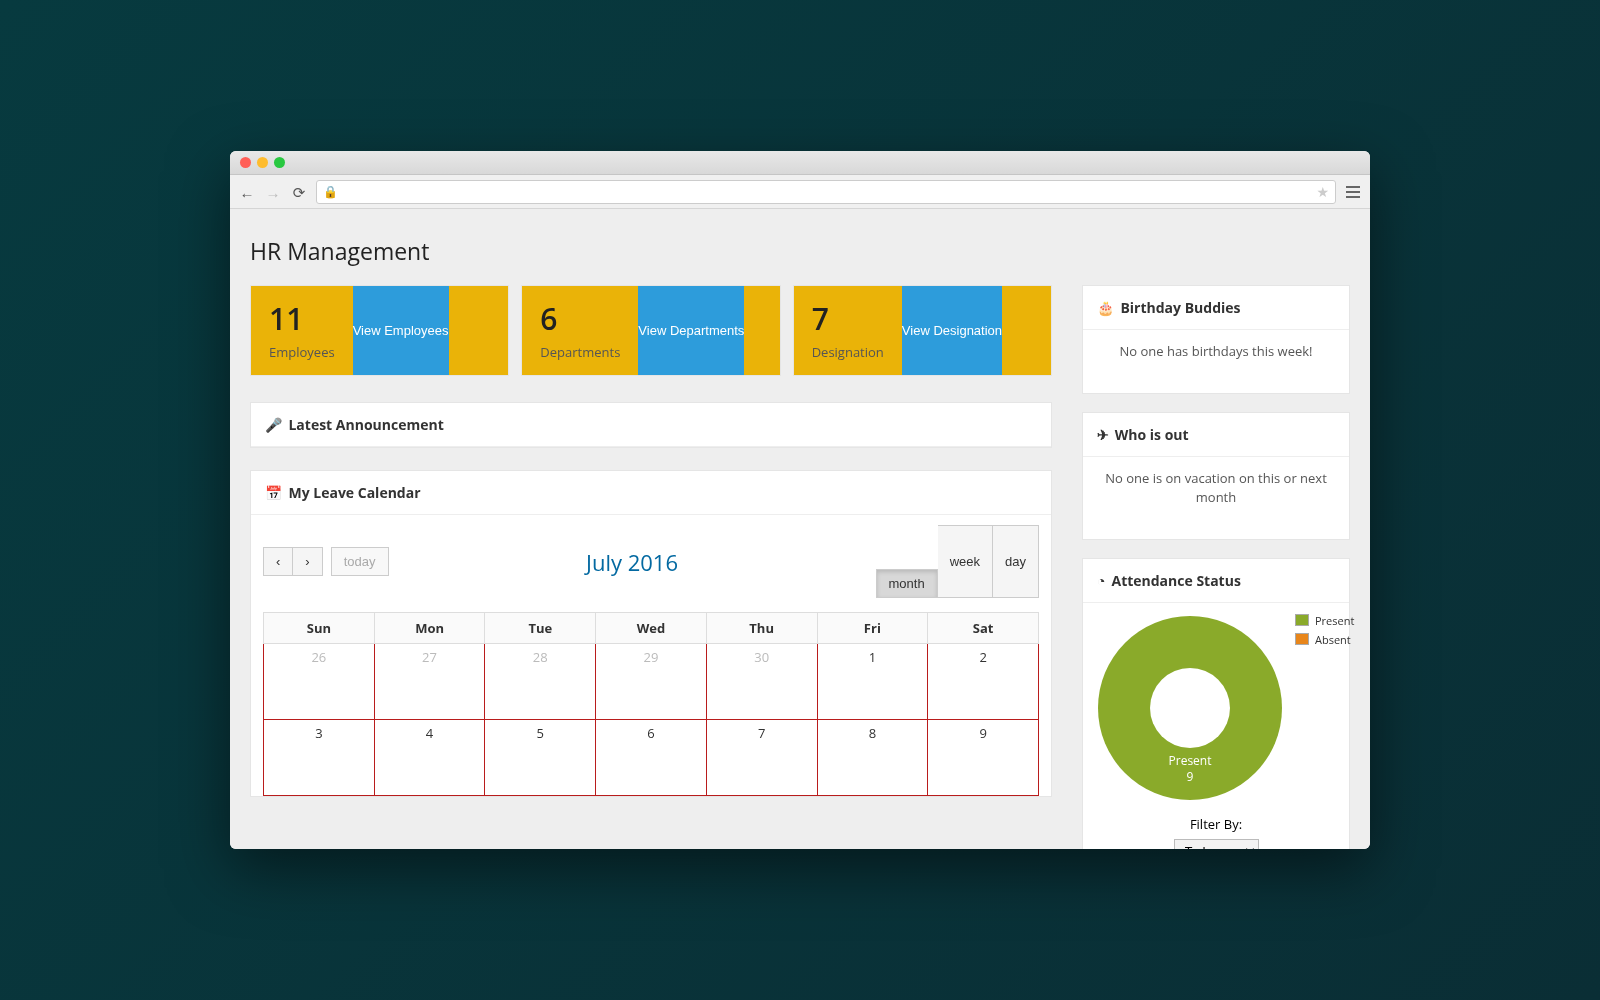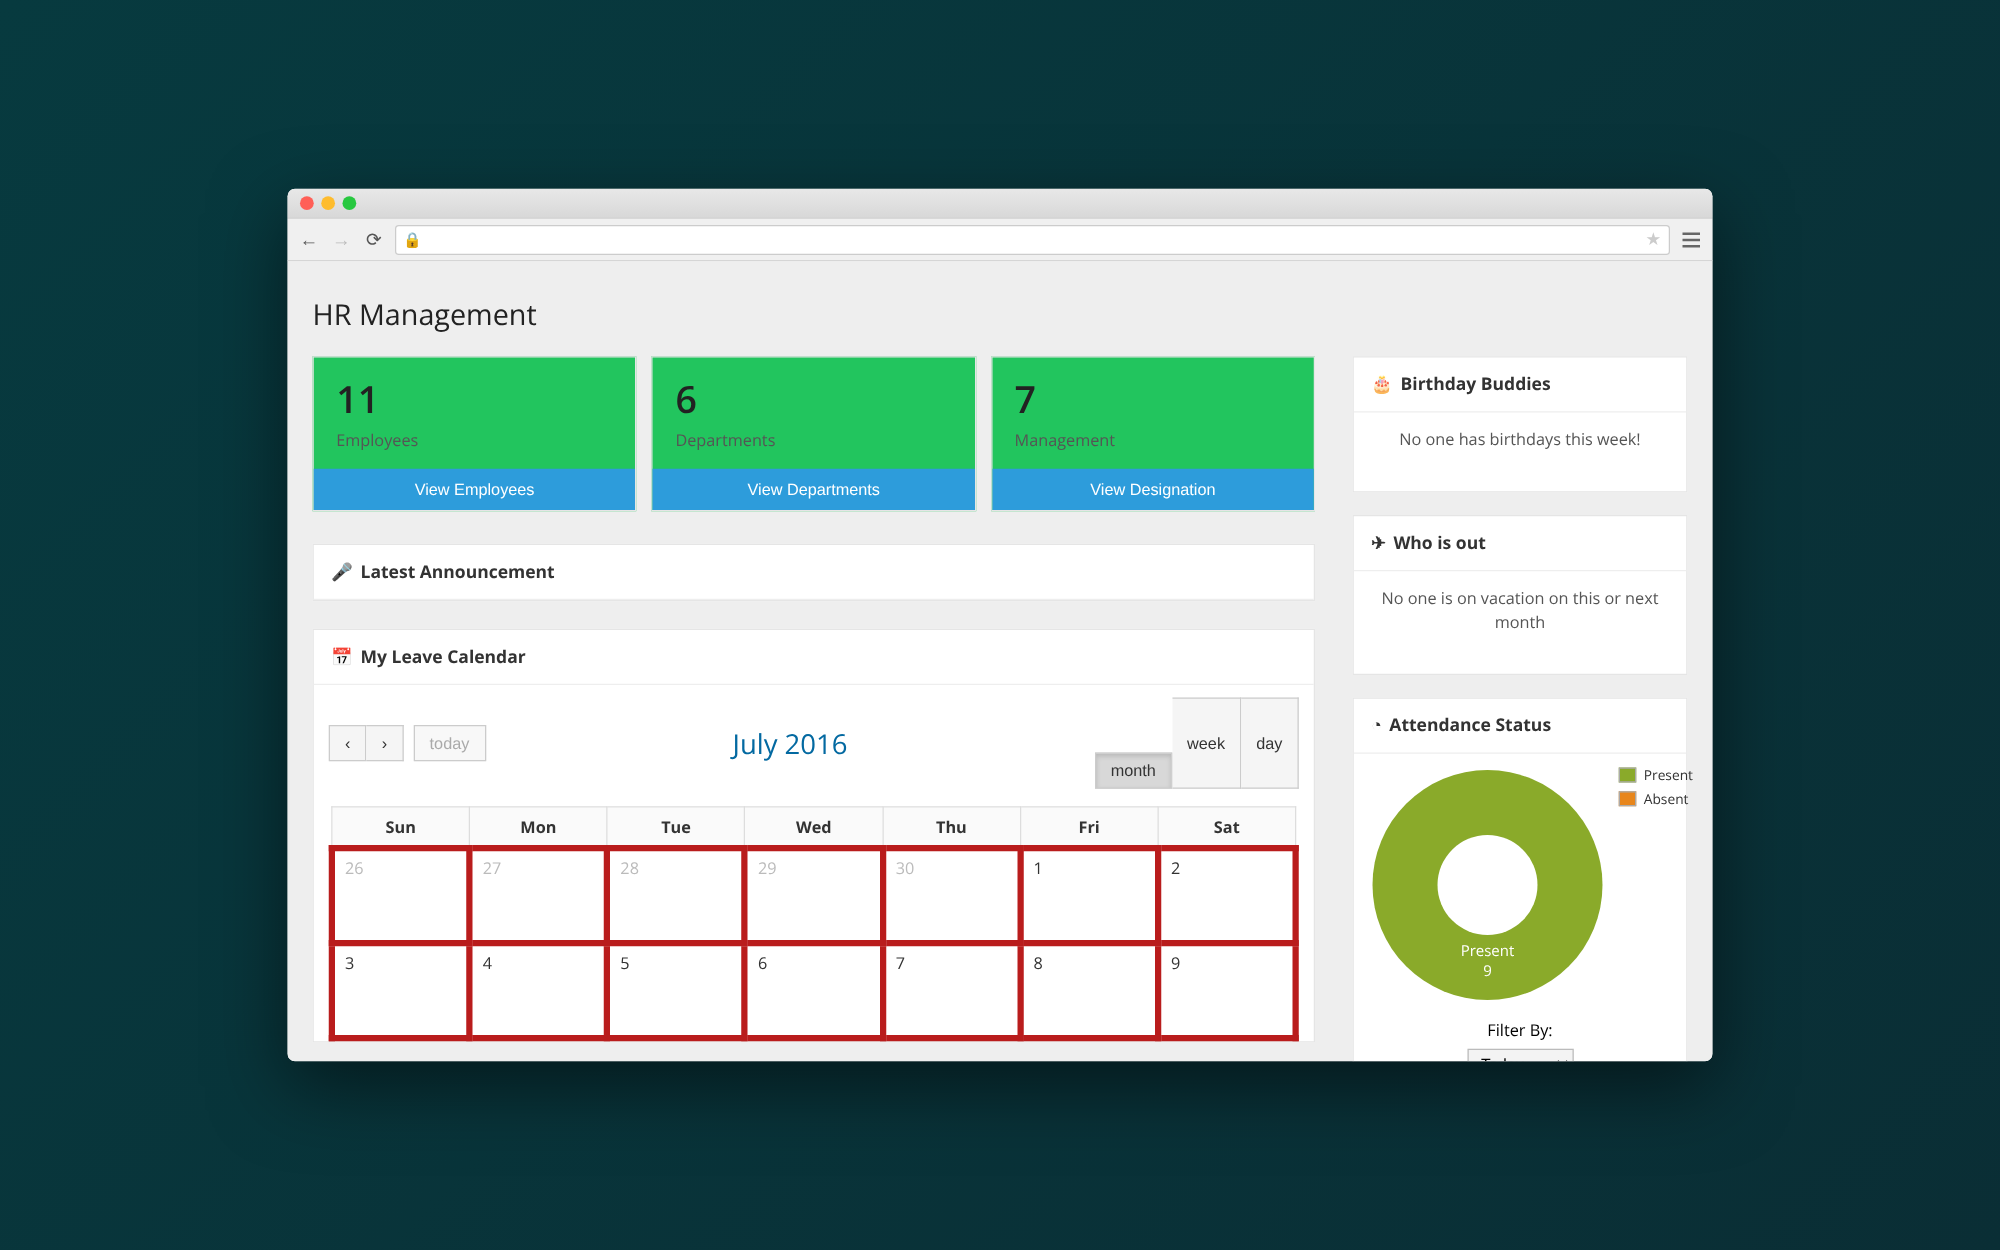--- a/index.html
+++ b/index.html
@@ -74,24 +74,24 @@
   font-weight: 400;
   color: #222;
   margin-bottom: 18px;
 }
 .content-row { display: flex; gap: 30px; }
 .main-col { flex: 1; min-width: 0; }
 .side-col { width: 268px; display: flex; flex-direction: column; gap: 18px; }
 .stat-row { display: flex; gap: 12px; margin-bottom: 26px; }
 .stat-card {
   flex: 1;
-  background: #22c55e;
+  background: #eab308;
   border: 1px solid #e5e5e5;
   display: flex;
-  flex-direction: column;
+  flex-direction: row;
 }
 .stat-body { padding: 16px 18px 14px 18px; }
 .stat-value { font-size: 30px; font-weight: 600; color: #222; line-height: 1.1; margin-bottom: 8px; }
 .stat-label { font-size: 13px; color: #555; }
 .stat-btn {
   background: #2d9cdb;
   color: #fff;
   font-size: 13px;
   text-align: center;
   padding: 9px 0;
@@ -145,24 +145,24 @@
 .cal-grid { width: 100%; border-collapse: collapse; margin: 4px 12px 0 12px; width: calc(100% - 24px); }
 .cal-grid th {
   font-weight: 700;
   font-size: 13px;
   padding: 6px 4px;
   border: 1px solid #ddd;
   background: #fafafa;
   color: #333;
 }
 .cal-grid td {
-  border: 5px solid #b91c1c;
+  border: 1px solid #b91c1c;
   height: 76px;
   vertical-align: top;
-  text-align: left;
+  text-align: center;
   padding: 4px 8px;
   font-size: 13px;
   color: #333;
   width: 14.28%;
 }
 .cal-grid td.other { color: #bbb; }
 .donut-wrap { display: flex; gap: 10px; padding: 10px 12px 6px 12px; align-items: flex-start; }
 .donut-svg { flex-shrink: 0; }
 .legend { font-size: 11px; color: #333; }
 .legend-row { display: flex; align-items: center; gap: 6px; margin-bottom: 4px; }
@@ -216,21 +216,21 @@
           <div class="stat-card">
             <div class="stat-body">
               <div class="stat-value">6</div>
               <div class="stat-label">Departments</div>
             </div>
             <button class="stat-btn">View Departments</button>
           </div>
           <div class="stat-card">
             <div class="stat-body">
               <div class="stat-value">7</div>
-              <div class="stat-label">Management</div>
+              <div class="stat-label">Designation</div>
             </div>
             <button class="stat-btn">View Designation</button>
           </div>
         </div>
 
         <div class="panel">
           <div class="panel-header">
             <span class="icon">🎤</span>
             <span>Latest Announcement</span>
           </div>

